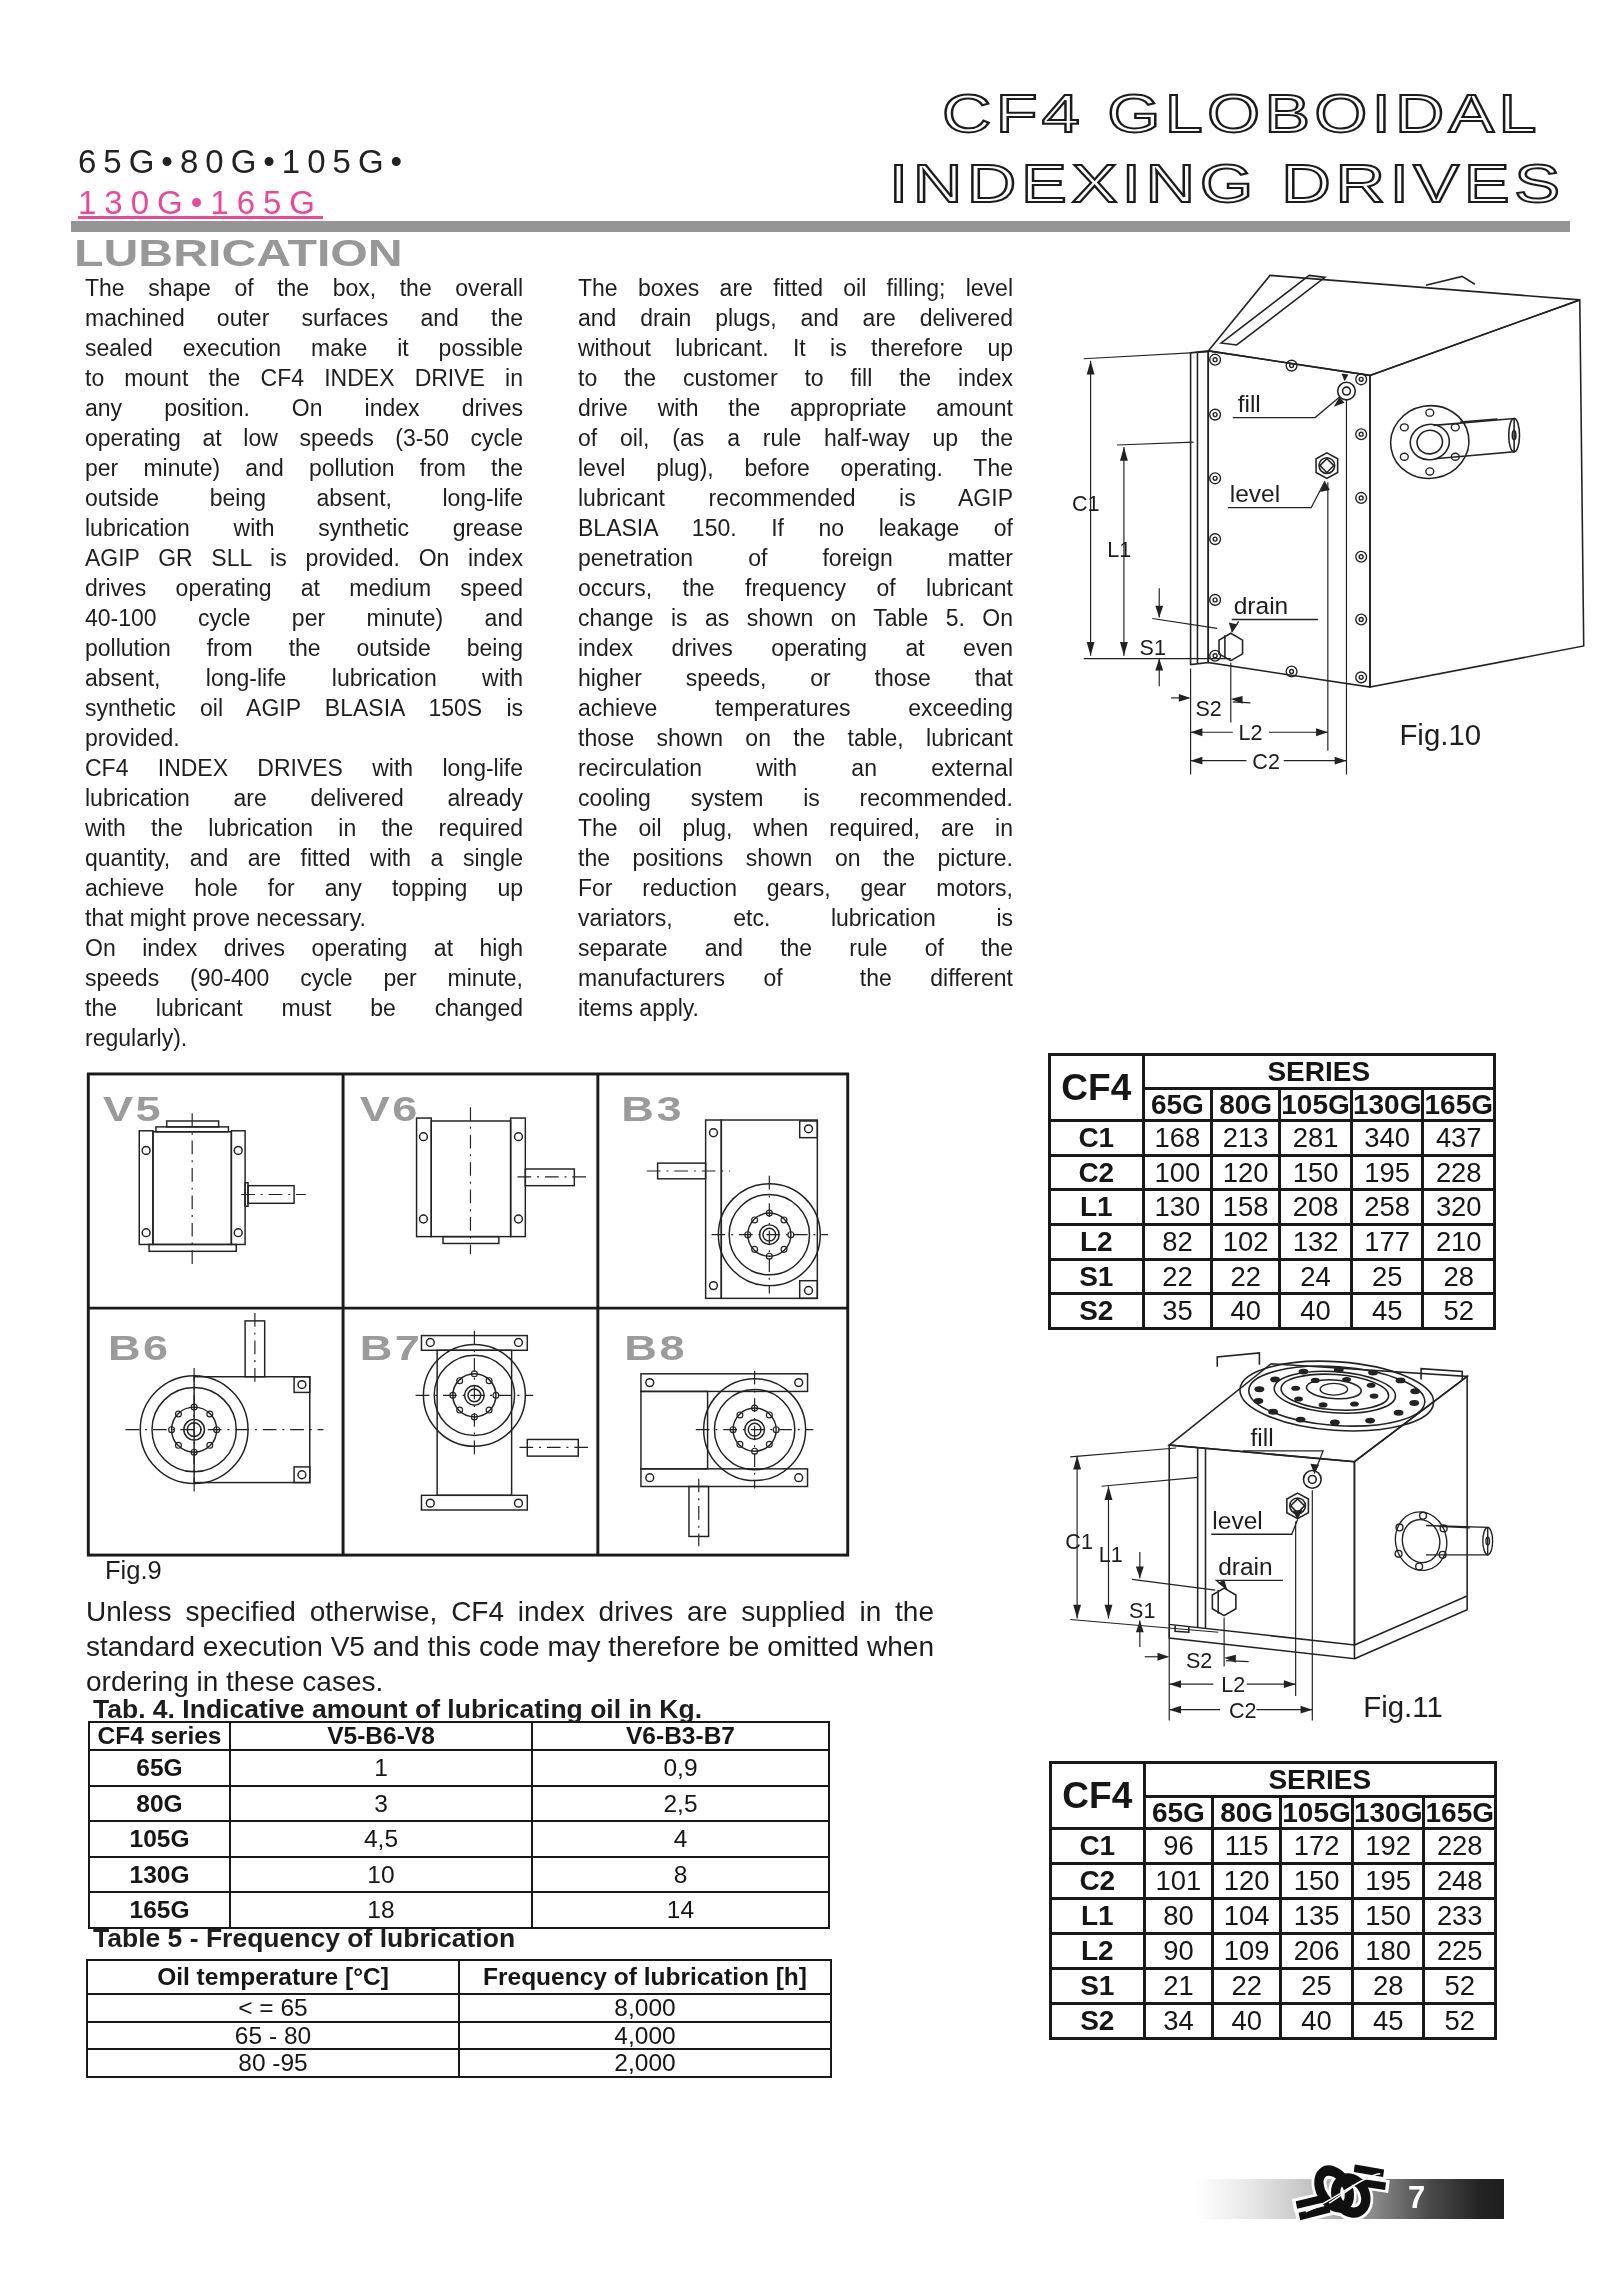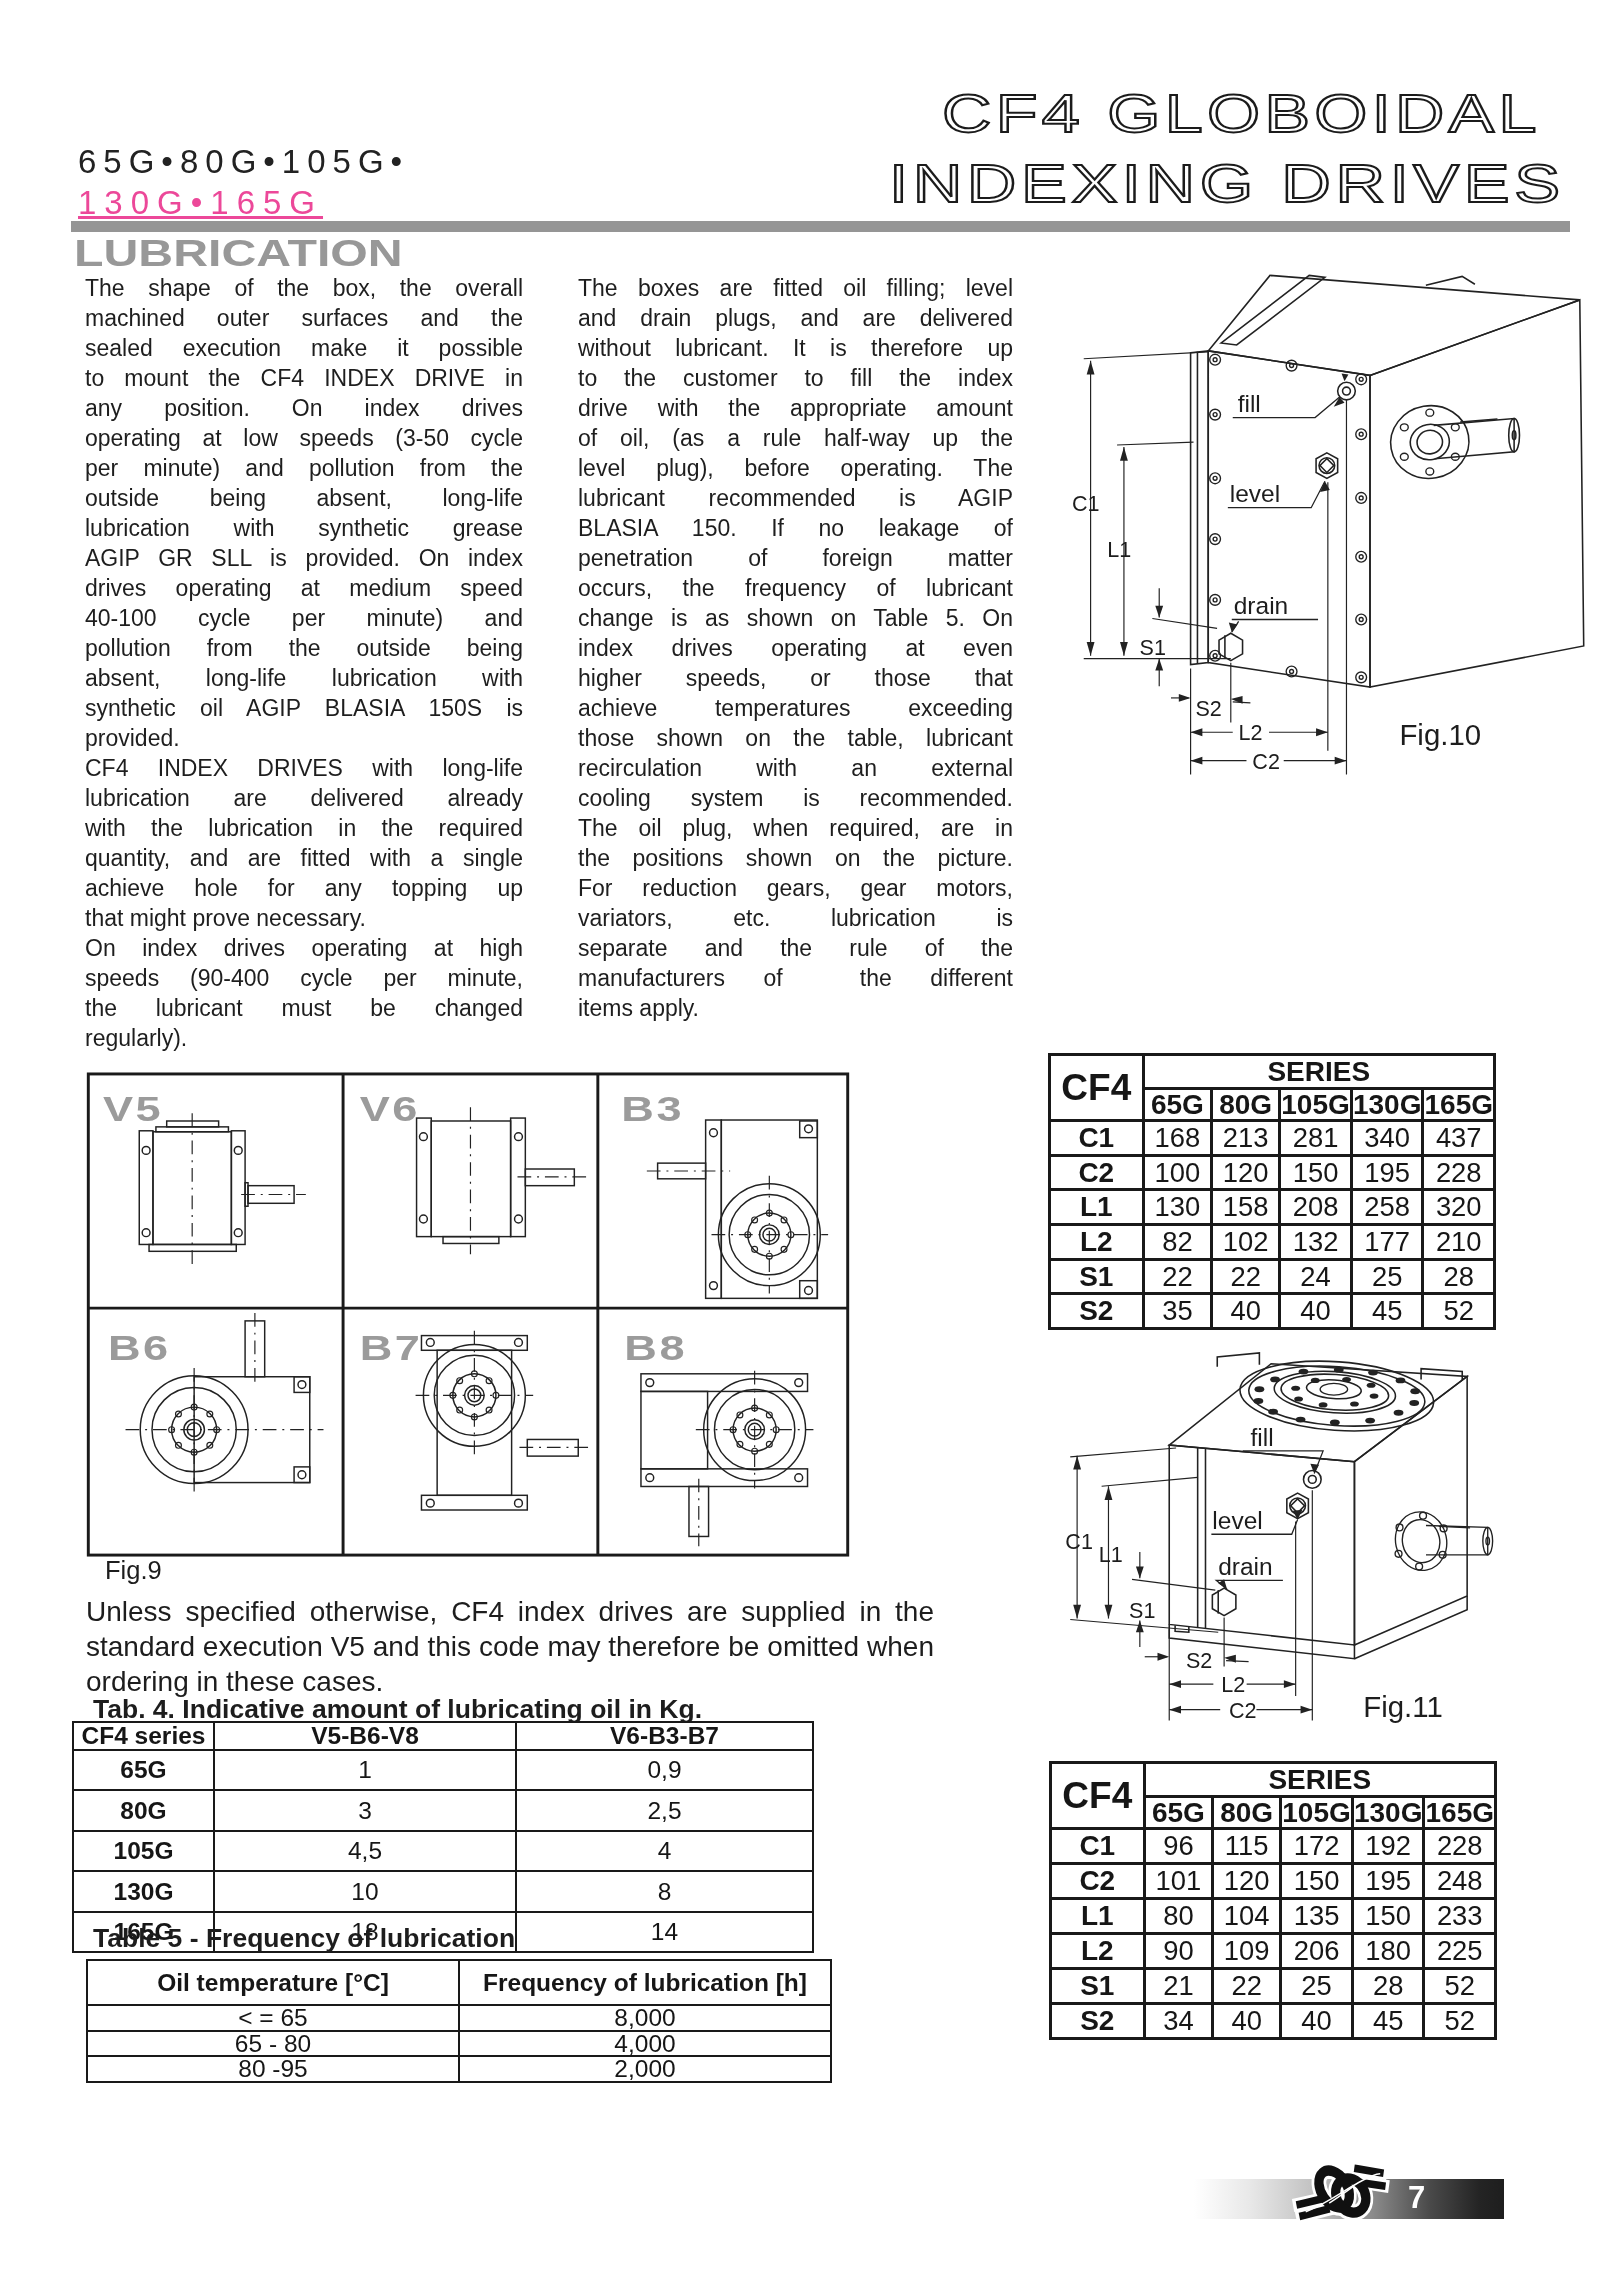--- a/index.html
+++ b/index.html
@@ -456,21 +456,21 @@
   </svg>
   <div class="abs" style="left:105px;top:1556px;font-size:25.5px;">Fig.9</div>
 
   <div class="abs just" id="para" style="left:86px;top:1594px;width:848px;font-size:28px;line-height:35px;">
     <div class="jl">Unless specified otherwise, CF4 index drives are supplied in the</div>
     <div class="jl">standard execution V5 and this code may therefore be omitted when</div>
     <div>ordering in these cases.</div>
   </div>
 
   <div class="abs" style="left:93px;top:1694px;font-size:26.5px;font-weight:bold;">Tab. 4. Indicative amount of lubricating oil in Kg.</div>
-  <table class="t4 abs" style="left:72px;top:1721px;width:742px;height:232px;">
+  <table class="t4 abs" style="left:88px;top:1721px;width:742px;height:208px;">
     <tbody>
         <tr style="height:28px;">
           <td class="hd" style="width:139px;">CF4 series</td>
           <td class="hd" style="width:300px;">V5-B6-V8</td>
           <td class="hd">V6-B3-B7</td>
         </tr>
     <tr>
           <td class="hd">65G</td>
           <td>1</td>
           <td>0,9</td>
@@ -494,21 +494,21 @@
           <td class="hd">165G</td>
           <td>18</td>
           <td>14</td>
         </tr>
   </tbody>
     </table>
 
   <div class="abs" style="left:93px;top:1923px;font-size:26.5px;font-weight:bold;">Table 5 - Frequency of lubrication</div>
   <table class="t4 abs" style="left:86px;top:1959px;width:746px;height:119px;">
     <tbody>
-        <tr style="height:45px;margin-top:39px;">
+        <tr style="height:34px;margin-top:39px;">
           <td class="hd" style="width:370px;">Oil temperature [°C]</td>
           <td class="hd">Frequency of lubrication [h]</td>
         </tr>
     <tr>
           <td>&lt; = 65</td>
           <td>8,000</td>
         </tr>
     <tr>
           <td>65 - 80</td>
           <td>4,000</td>

